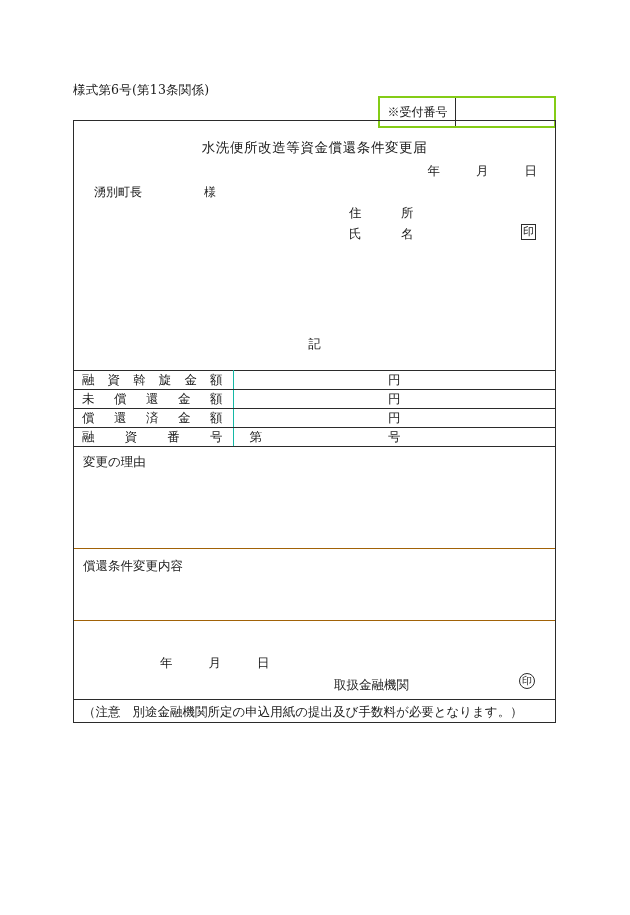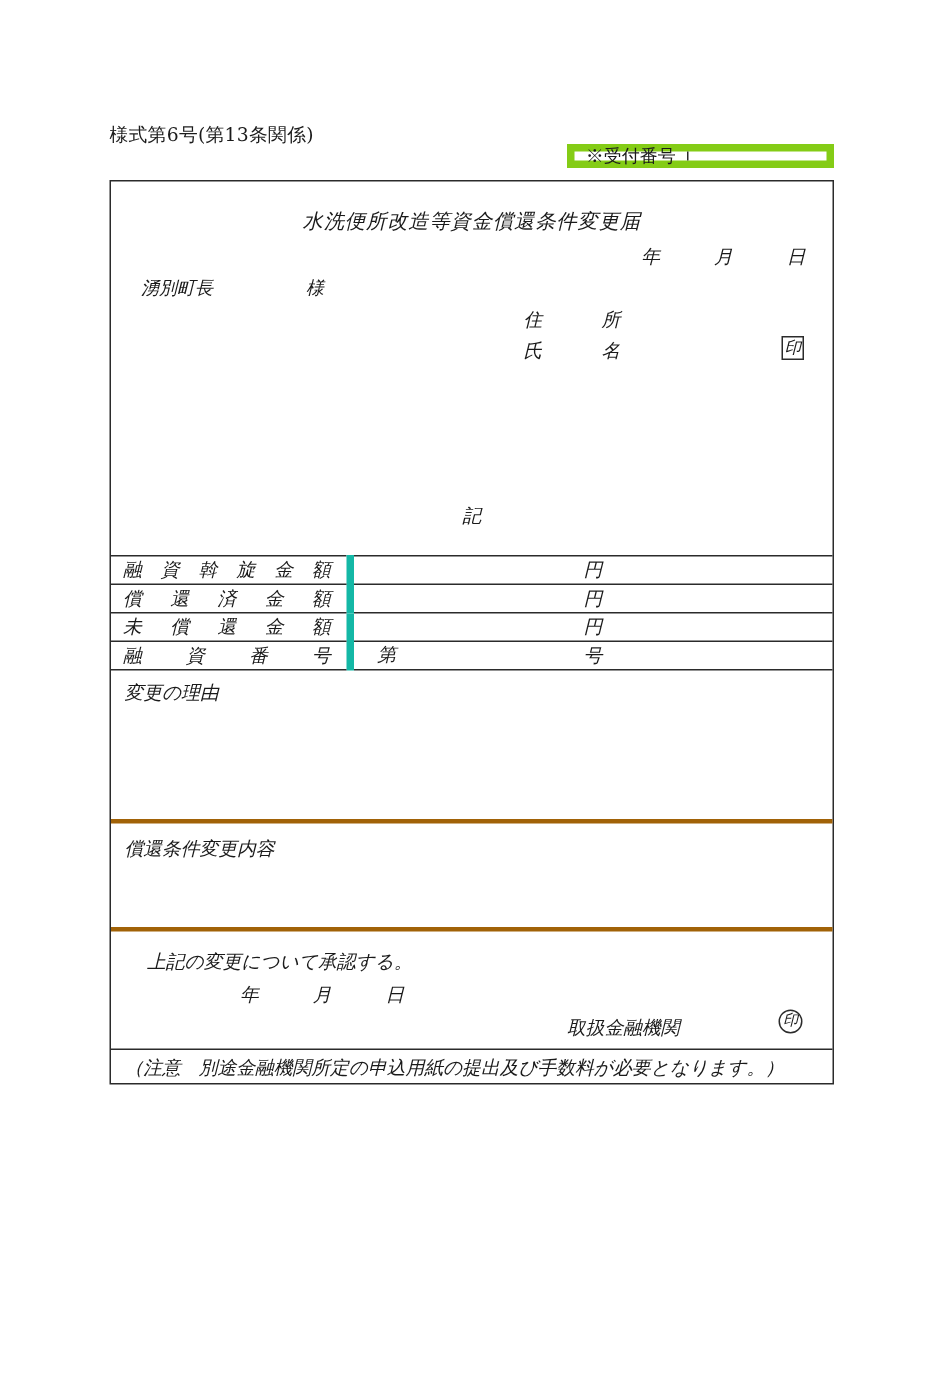--- a/index.html
+++ b/index.html
@@ -32,22 +32,22 @@
     letter-spacing: 0.2px;
     white-space: nowrap;
   }
 
   
   .receipt-box {
     position: absolute;
     left: 378px;
     top: 96px;
     width: 178px;
-    height: 16px;
-    border: 5px solid #84cc16;
+    height: 32px;
+    border: 2px solid #84cc16;
     box-sizing: border-box;
     display: flex;
     align-items: stretch;
   }
   .receipt-label {
     width: 76px;
     border-right: 1px solid #2b2b2b;
     box-sizing: border-box;
     display: flex;
     align-items: center;
@@ -67,21 +67,20 @@
     width: 483px;
     height: 603px;
     border: 1px solid #2b2b2b;
     box-sizing: border-box;
   }
 
   .inner {
     position: relative;
     width: 100%;
     height: 100%;
-    font-style: italic;
   }
 
   .title {
     position: absolute;
     left: 0;
     top: 18px;
     width: 100%;
     text-align: center;
     font-size: 13.5px;
     letter-spacing: 0.6px;
@@ -175,21 +174,21 @@
   .data-table td {
     border: 1px solid #2b2b2b;
     border-left: none;
     border-right: none;
     font-size: 12.5px;
     padding: 0;
     height: 18px;
   }
   .data-table td.lab {
     width: 159px;
-    border-right: 5px solid #14b8a6;
+    border-right: 1px solid #14b8a6;
     padding: 0 10px 0 8px;
     box-sizing: border-box;
     text-align: justify;
     text-align-last: justify;
     white-space: nowrap;
   }
   .data-table td.val {
     text-align: center;
     position: relative;
   }
@@ -199,21 +198,21 @@
     top: 50%;
     transform: translateY(-50%);
   }
 
   
   .sec {
     position: absolute;
     left: 0;
     width: 100%;
     box-sizing: border-box;
-    border-bottom: 3px solid #a16207;
+    border-bottom: 1px solid #a16207;
   }
   .sec-label {
     position: absolute;
     left: 9px;
     top: 9px;
     font-size: 12.5px;
     white-space: nowrap;
   }
   #sec-reason { top: 324px; height: 104px; }
   #sec-terms  { top: 428px; height: 72px; }
@@ -239,21 +238,20 @@
     top: 34px;
     font-size: 12.5px;
     white-space: nowrap;
   }
   .bank-line {
     position: absolute;
     left: 260px;
     top: 56px;
     font-size: 12.5px;
     white-space: nowrap;
-    margin-left: 44px;
   }
   .seal-circle {
     position: absolute;
     left: 445px;
     top: 52px;
     width: 16px;
     height: 16px;
     border: 1px solid #2b2b2b;
     border-radius: 50%;
     box-sizing: border-box;
@@ -321,27 +319,27 @@
 
       <table class="data-table">
         <tbody>
           <tr>
             <td class="lab">融 資 斡 旋 金 額</td>
             <td class="val">
               <span class="pre"></span><span>円</span>
             </td>
           </tr>
           <tr>
-            <td class="lab">償 還 済 金 額</td>
+            <td class="lab">未 償 還 金 額</td>
             <td class="val">
               <span class="pre"></span><span>円</span>
             </td>
           </tr>
           <tr>
-            <td class="lab">未 償 還 金 額</td>
+            <td class="lab">償 還 済 金 額</td>
             <td class="val">
               <span class="pre"></span><span>円</span>
             </td>
           </tr>
           <tr>
             <td class="lab">融 資 番 号</td>
             <td class="val">
               <span class="pre">第</span><span>号</span>
             </td>
           </tr>
@@ -350,21 +348,20 @@
 
       <div class="sec" id="sec-reason">
         <span class="sec-label">変更の理由</span>
       </div>
 
       <div class="sec" id="sec-terms">
         <span class="sec-label">償還条件変更内容</span>
       </div>
 
       <div class="approval">
-        <div class="approval-text">上記の変更について承認する。</div>
         <div class="approval-date">
           <span>年</span><span class="sp4"></span><span>月</span><span class="sp4"></span><span>日</span>
         </div>
         <div class="bank-line">取扱金融機関</div>
         <div class="seal-circle">印</div>
       </div>
 
       <div class="note">
         <div class="note-text">
           <span>（注意</span><span class="note-gap"></span><span>別途金融機関所定の申込用紙の提出及び手数料が必要となります。）</span>

